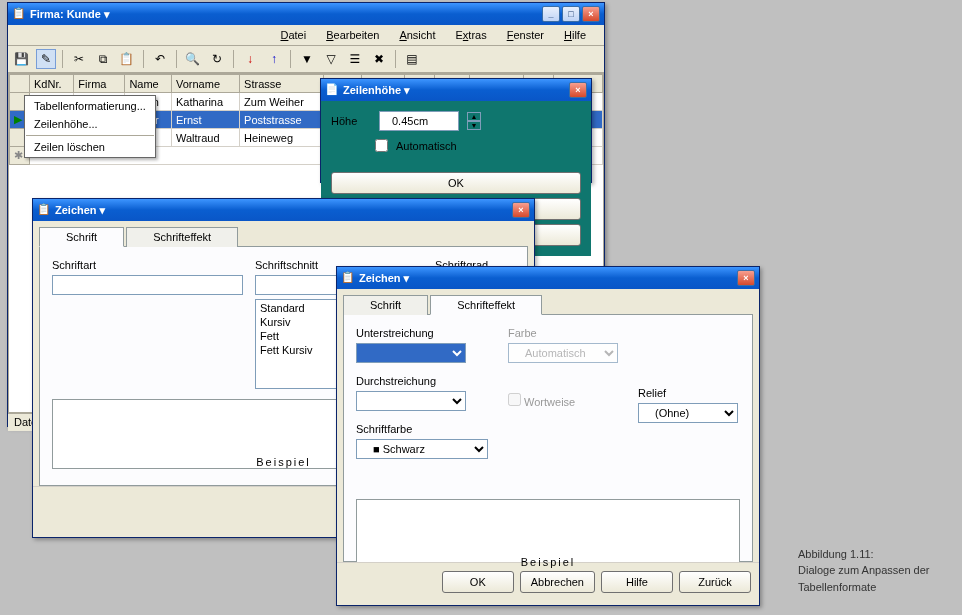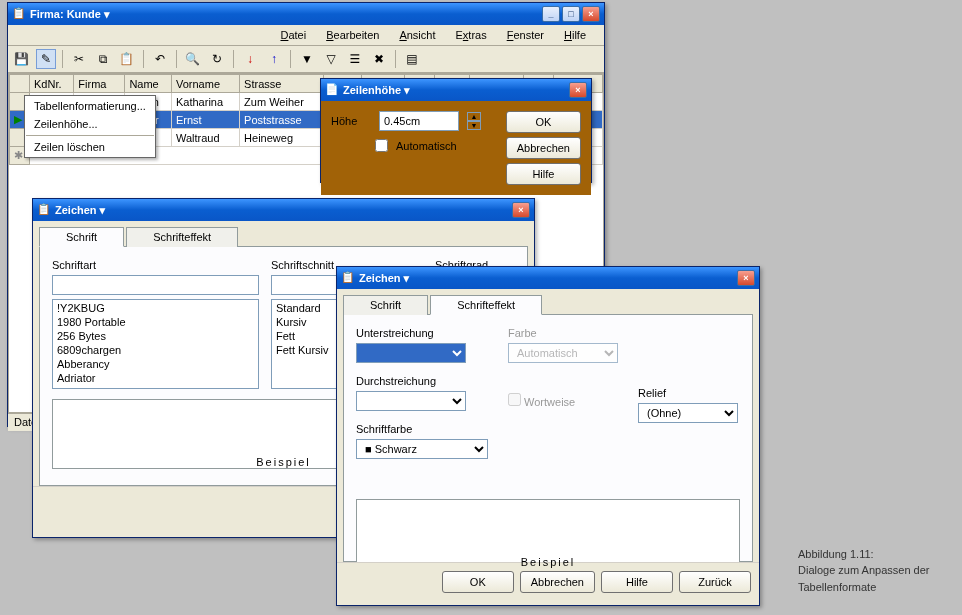--- a/index.html
+++ b/index.html
@@ -26,31 +26,31 @@
 td { border: 1px solid #d4d0c8; padding: 2px 4px; height: 18px; }
 tr.sel td { background: #316ac5; color: white; }
 .rowhdr { background: #ece9d8; width: 20px; border: 1px solid #aca899; }
 
 .context-menu { position: absolute; background: white; border: 1px solid #666; box-shadow: 2px 2px 3px rgba(0,0,0,0.3); padding: 1px; min-width: 130px; }
 .context-menu div { padding: 3px 8px; cursor: pointer; }
 .context-menu div.sep { border-top: 1px solid #aca899; margin: 2px 0; padding: 0; }
 
 .statusbar { background: #ece9d8; border-top: 1px solid #aca899; padding: 2px 6px; height: 18px; }
 
-.dlg-body { padding: 10px; background: #a16207; }
+.dlg-body { padding: 10px; background: #0f766e; flex-direction: column; }
 .tabs { display: flex; margin-bottom: -1px; }
 .tab { padding: 3px 26px; border: 1px solid #919b9c; background: #f0f0eb; cursor: pointer; border-bottom: none; margin-right: 2px; }
 .tab.active { background: #fcfcfe; border-bottom: 1px solid #fcfcfe; position: relative; z-index: 2; }
 .tab-content { border: 1px solid #919b9c; background: #fcfcfe; padding: 12px; }
 
 .btn { min-width: 72px; height: 22px; background: linear-gradient(to bottom, #fff, #ece9d8); border: 1px solid #707070; border-radius: 3px; cursor: pointer; padding: 0 10px; }
 
 .field-row { display: flex; align-items: center; gap: 8px; margin-bottom: 8px; }
 .field-col { display: flex; flex-direction: column; gap: 4px; }
-input[type=text], select { border: 1px solid #7f9db9; padding: 2px 4px; height: 20px; background: white; }
+input[type=text], select { border: 1px solid #7f9db9; padding: 2px 12px; height: 20px; background: white; }
 input[type=checkbox] { width: 13px; height: 13px; }
 
 .listbox { border: 1px solid #7f9db9; background: white; height: 90px; overflow-y: auto; padding: 1px; }
 .listbox div { padding: 1px 3px; }
 
 .example-box { border: 1px solid #919b9c; background: white; height: 70px; display: flex; align-items: flex-end; justify-content: center; margin-top: 10px; letter-spacing: 2px; }
 
 .dlg-buttons { display: flex; justify-content: flex-end; gap: 6px; padding: 8px; background: #ece9d8; border-top: 1px solid #d4d0c8; }
 
 .caption { position: absolute; right: 4px; bottom: 20px; width: 160px; color: #333; font-size: 12px; line-height: 1.5; }
@@ -211,29 +211,20 @@
   <div style="padding:6px 6px 0 6px">
     <div class="tabs">
       <div class="tab active">Schrift</div>
       <div class="tab">Schrifteffekt</div>
     </div>
     <div class="tab-content" style="height:240px">
       <div style="display:flex;gap:12px">
         <div class="field-col" style="flex:2">
           <span>Schriftart</span>
           <input type="text" style="">
-          <div class="listbox">
-            <div>!Y2KBUG</div>
-            <div>1980 Portable</div>
-            <div>256 Bytes</div>
-            <div>6809chargen</div>
-            <div>Abberancy</div>
-            <div>Adriator</div>
-            <div>Airmole</div>
-          </div>
         </div>
         <div class="field-col" style="flex:1">
           <span>Schriftschnitt</span>
           <input type="text" style="">
           <div class="listbox">
             <div>Standard</div>
             <div>Kursiv</div>
             <div>Fett</div>
             <div>Fett Kursiv</div>
           </div>

